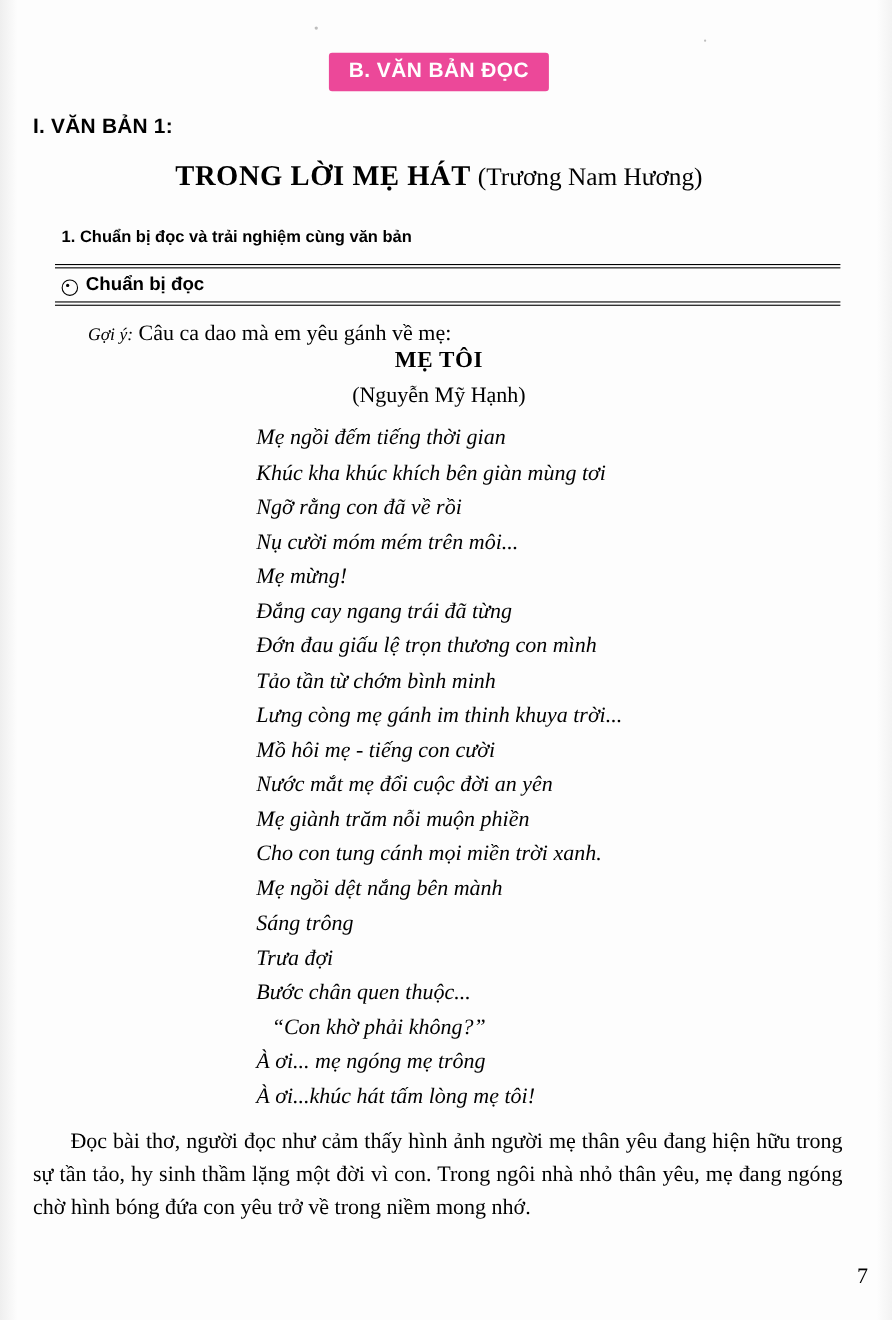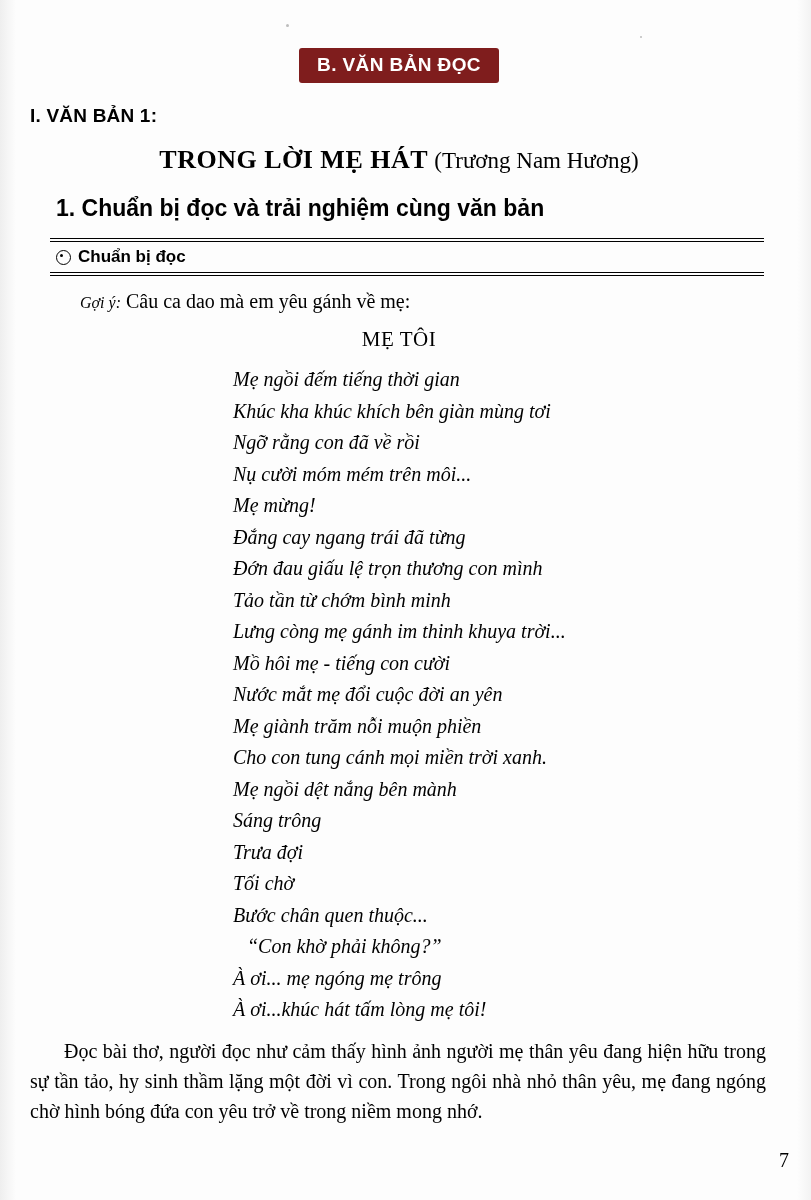--- a/index.html
+++ b/index.html
@@ -45,21 +45,21 @@
     height: 1200px;
   }
 
   
   .banner-wrap {
     margin-top: 48px;
     text-align: center;
   }
   .banner {
     display: inline-block;
-    background: #7f1d1d;
+    background: #ec4899;
     color: #ffffff;
     font-family: "Liberation Sans", sans-serif;
     font-weight: bold;
     font-size: 19px;
     letter-spacing: .4px;
     padding: 6px 18px 7px 18px;
     border-radius: 3px;
   }
 
   
@@ -84,22 +84,22 @@
     letter-spacing: .5px;
   }
   .title-author {
     font-family: "Liberation Serif", serif;
     font-size: 23px;
     font-weight: normal;
   }
   .h-num {
     font-family: "Liberation Sans", sans-serif;
     font-weight: bold;
-    font-size: 23px;
-    margin-top: 20px;
+    font-size: 15px;
+    margin-top: 32px;
     margin-left: 28px;
   }
 
   
   .rule-box {
     margin-top: 16px;
     margin-left: 22px;
     margin-right: 6px;
   }
   .rule {
@@ -111,21 +111,21 @@
   }
   .rule-gap {
     height: 2px;
   }
   .rule-label {
     font-family: "Liberation Sans", sans-serif;
     font-weight: bold;
     font-size: 17px;
     padding: 5px 0 5px 6px;
     display: flex;
-    align-items: center;
+    align-items: flex-end;
     gap: 7px;
   }
   .sun-icon {
     display: inline-block;
     width: 13px;
     height: 13px;
     border: 1.8px solid #000;
     border-radius: 50%;
     position: relative;
     flex: 0 0 auto;
@@ -146,23 +146,22 @@
     font-size: 20px;
   }
   .hint-label {
     font-style: italic;
     font-weight: normal;
     font-size: 16px;
   }
 
   .poem-title {
     text-align: center;
-    font-weight: normal;
+    font-weight: bold;
     font-size: 21px;
-    margin-top: 14px;
     letter-spacing: .5px;
   }
   .poem-author {
     text-align: center;
     font-size: 20px;
     margin-top: 8px;
   }
   .poem {
     margin-top: 12px;
     margin-left: 205px;
@@ -237,39 +236,39 @@
       <div class="rule-gap"></div>
       <div class="rule"></div>
     </div>
 
     <div class="hint-line">
       <span class="hint-label">Gợi ý:</span>
       <span>Câu ca dao mà em yêu gánh về mẹ:</span>
     </div>
 
     <div class="poem-title">MẸ TÔI</div>
+    <div class="poem-author">(Nguyễn Mỹ Hạnh)</div>
 
     <div class="poem">
       <div class="poem-line">Mẹ ngồi đếm tiếng thời gian</div>
       <div class="poem-line">Khúc kha khúc khích bên giàn mùng tơi</div>
       <div class="poem-line">Ngỡ rằng con đã về rồi</div>
       <div class="poem-line">Nụ cười móm mém trên môi...</div>
       <div class="poem-line">Mẹ mừng!</div>
       <div class="poem-line">Đắng cay ngang trái đã từng</div>
       <div class="poem-line">Đớn đau giấu lệ trọn thương con mình</div>
       <div class="poem-line">Tảo tần từ chớm bình minh</div>
       <div class="poem-line">Lưng còng mẹ gánh im thinh khuya trời...</div>
       <div class="poem-line">Mồ hôi mẹ - tiếng con cười</div>
       <div class="poem-line">Nước mắt mẹ đổi cuộc đời an yên</div>
       <div class="poem-line">Mẹ giành trăm nỗi muộn phiền</div>
       <div class="poem-line">Cho con tung cánh mọi miền trời xanh.</div>
       <div class="poem-line">Mẹ ngồi dệt nắng bên mành</div>
       <div class="poem-line">Sáng trông</div>
       <div class="poem-line">Trưa đợi</div>
-      <div class="poem-line">Tối chờ</div>
       <div class="poem-line">Bước chân quen thuộc...</div>
       <div class="poem-line quoted">“Con khờ phải không?”</div>
       <div class="poem-line">À ơi... mẹ ngóng mẹ trông</div>
       <div class="poem-line">À ơi...khúc hát tấm lòng mẹ tôi!</div>
     </div>
 
     <div class="para">Đọc bài thơ, người đọc như cảm thấy hình ảnh người mẹ thân yêu đang hiện hữu trong sự tần tảo, hy sinh thầm lặng một đời vì con. Trong ngôi nhà nhỏ thân yêu, mẹ đang ngóng chờ hình bóng đứa con yêu trở về trong niềm mong nhớ.</div>
 
   </div>
 

